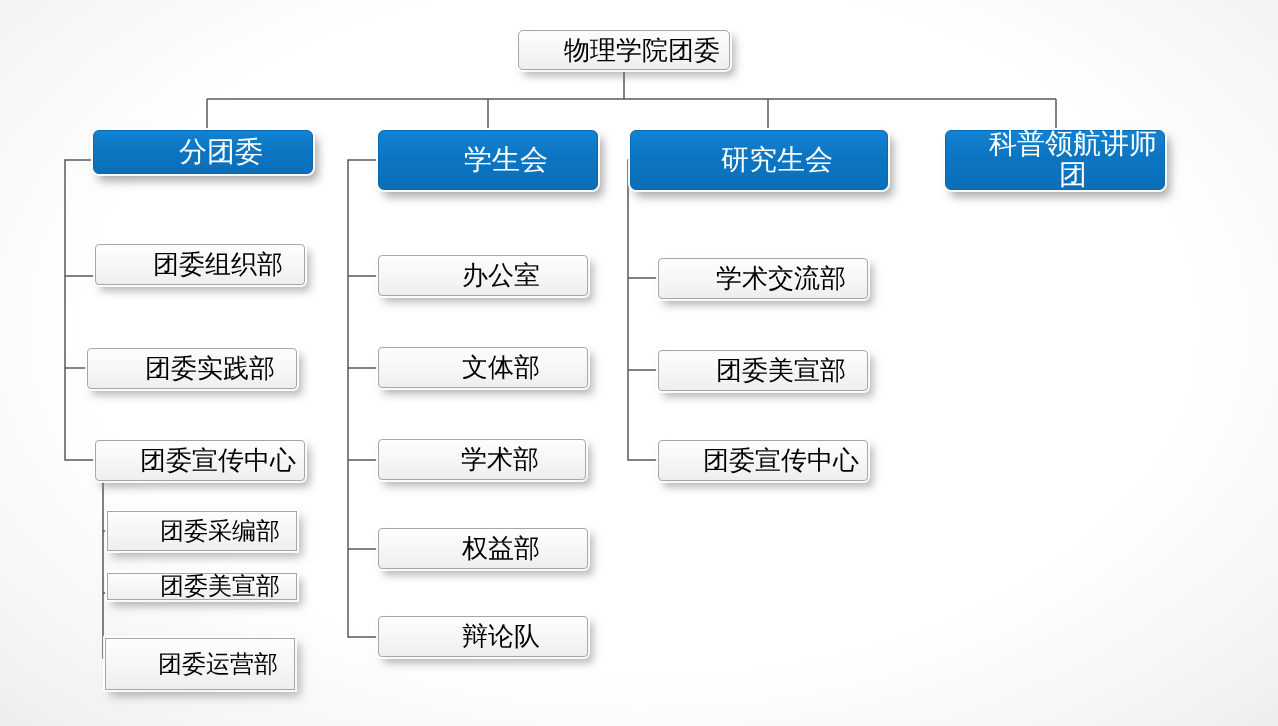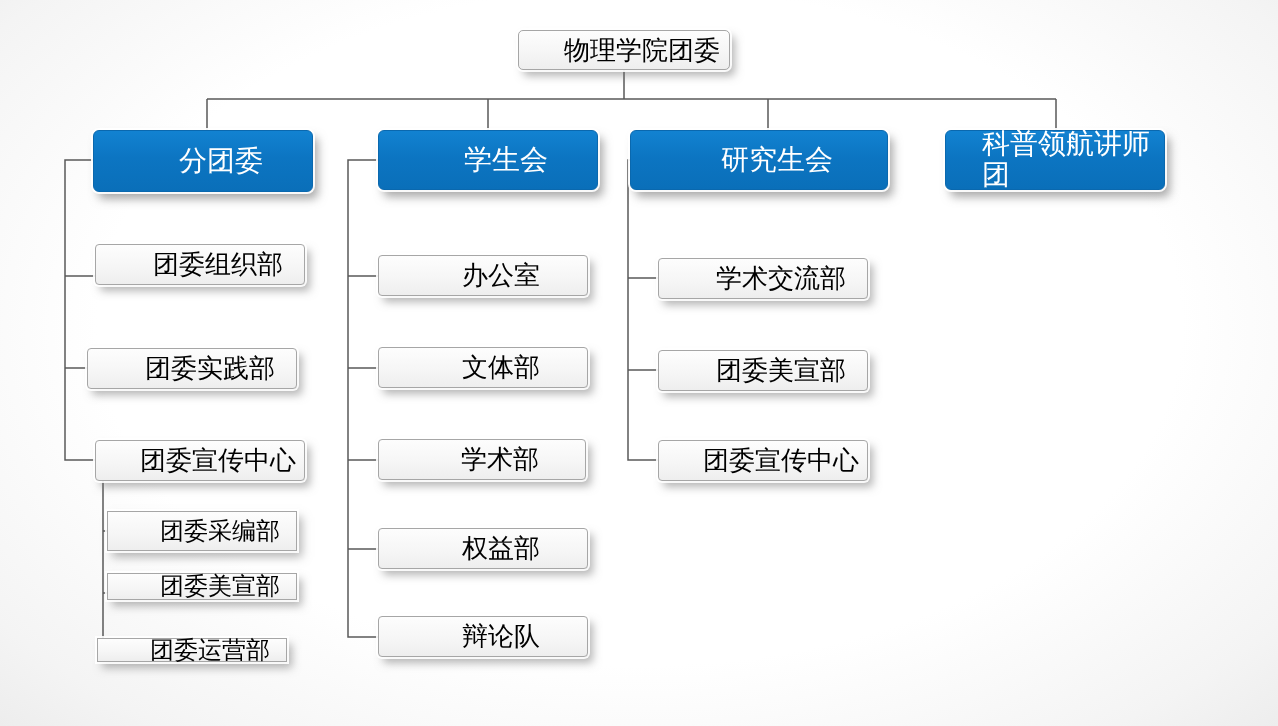--- a/index.html
+++ b/index.html
@@ -5,21 +5,21 @@
   html,body{margin:0;padding:0;background:#e9e9e9;}
   .stage{
     position:relative;width:1278px;height:726px;margin:0 auto;
     background:radial-gradient(ellipse at 50% 45%, #ffffff 60%, #f4f4f4 88%, #ededed 100%);
     overflow:hidden;
     font-family:"Liberation Sans","DejaVu Sans",sans-serif;
   }
   svg.connectors{position:absolute;left:0;top:0;width:100%;height:100%;}
   .node{
     position:absolute;display:flex;align-items:center;justify-content:center;
-    box-sizing:border-box;color:#000;
+    box-sizing:border-box;text-align:center;color:#000;
     background:linear-gradient(180deg,#fdfdfd 0%,#f6f6f6 55%,#eeeeee 100%);
     border:1px solid var(--node-border,#a6a6a6);
     border-radius:4px;
     box-shadow:0 0 0 2px rgba(255,255,255,.9), 5px 6px 9px rgba(110,110,110,.50);
     padding-left:36px;
   }
   .node.root{font-size:26px;border-radius:5px;}
   .node.l3{font-size:26px;}
   .node.l4{font-size:24px;border-radius:0;}
   .node.branch{
@@ -46,21 +46,21 @@
 
     <path d="M378 160 H348 V637 H378 M348 276 H378 M348 368 H378 M348 460 H378 M348 549 H378"></path>
 
     <path d="M658 160 H628 V460 H658 M628 278 H658 M628 370 H658"></path>
   </svg>
 
   <div class="node root" style="left:518px;top:30px;width:212px;height:40px">
     <span>物理学院团委</span>
   </div>
 
-  <div class="node branch" style="left:93px;top:130px;width:220px;height:62px">
+  <div class="node branch" style="left:93px;top:130px;width:220px;height:44px">
     <span>分团委</span>
   </div>
   <div class="node branch" style="left:378px;top:130px;width:220px;height:60px">
     <span>学生会</span>
   </div>
   <div class="node branch" style="left:630px;top:130px;width:258px;height:60px">
     <span>研究生会</span>
   </div>
   <div class="node branch" style="left:945px;top:130px;width:220px;height:60px">
     <span>科普领航讲师团</span>
@@ -75,21 +75,21 @@
   <div class="node l3" style="left:95px;top:440px;width:210px;height:41px">
     <span>团委宣传中心</span>
   </div>
 
   <div class="node l4" style="left:107px;top:511px;width:190px;height:40px">
     <span>团委采编部</span>
   </div>
   <div class="node l4" style="left:107px;top:573px;width:190px;height:27px">
     <span>团委美宣部</span>
   </div>
-  <div class="node l4" style="left:97px;top:638px;width:190px;height:24px">
+  <div class="node l4" style="left:105px;top:638px;width:190px;height:52px">
     <span>团委运营部</span>
   </div>
 
   <div class="node l3" style="left:378px;top:255px;width:210px;height:41px">
     <span>办公室</span>
   </div>
   <div class="node l3" style="left:378px;top:347px;width:210px;height:41px">
     <span>文体部</span>
   </div>
   <div class="node l3" style="left:378px;top:439px;width:208px;height:41px">

